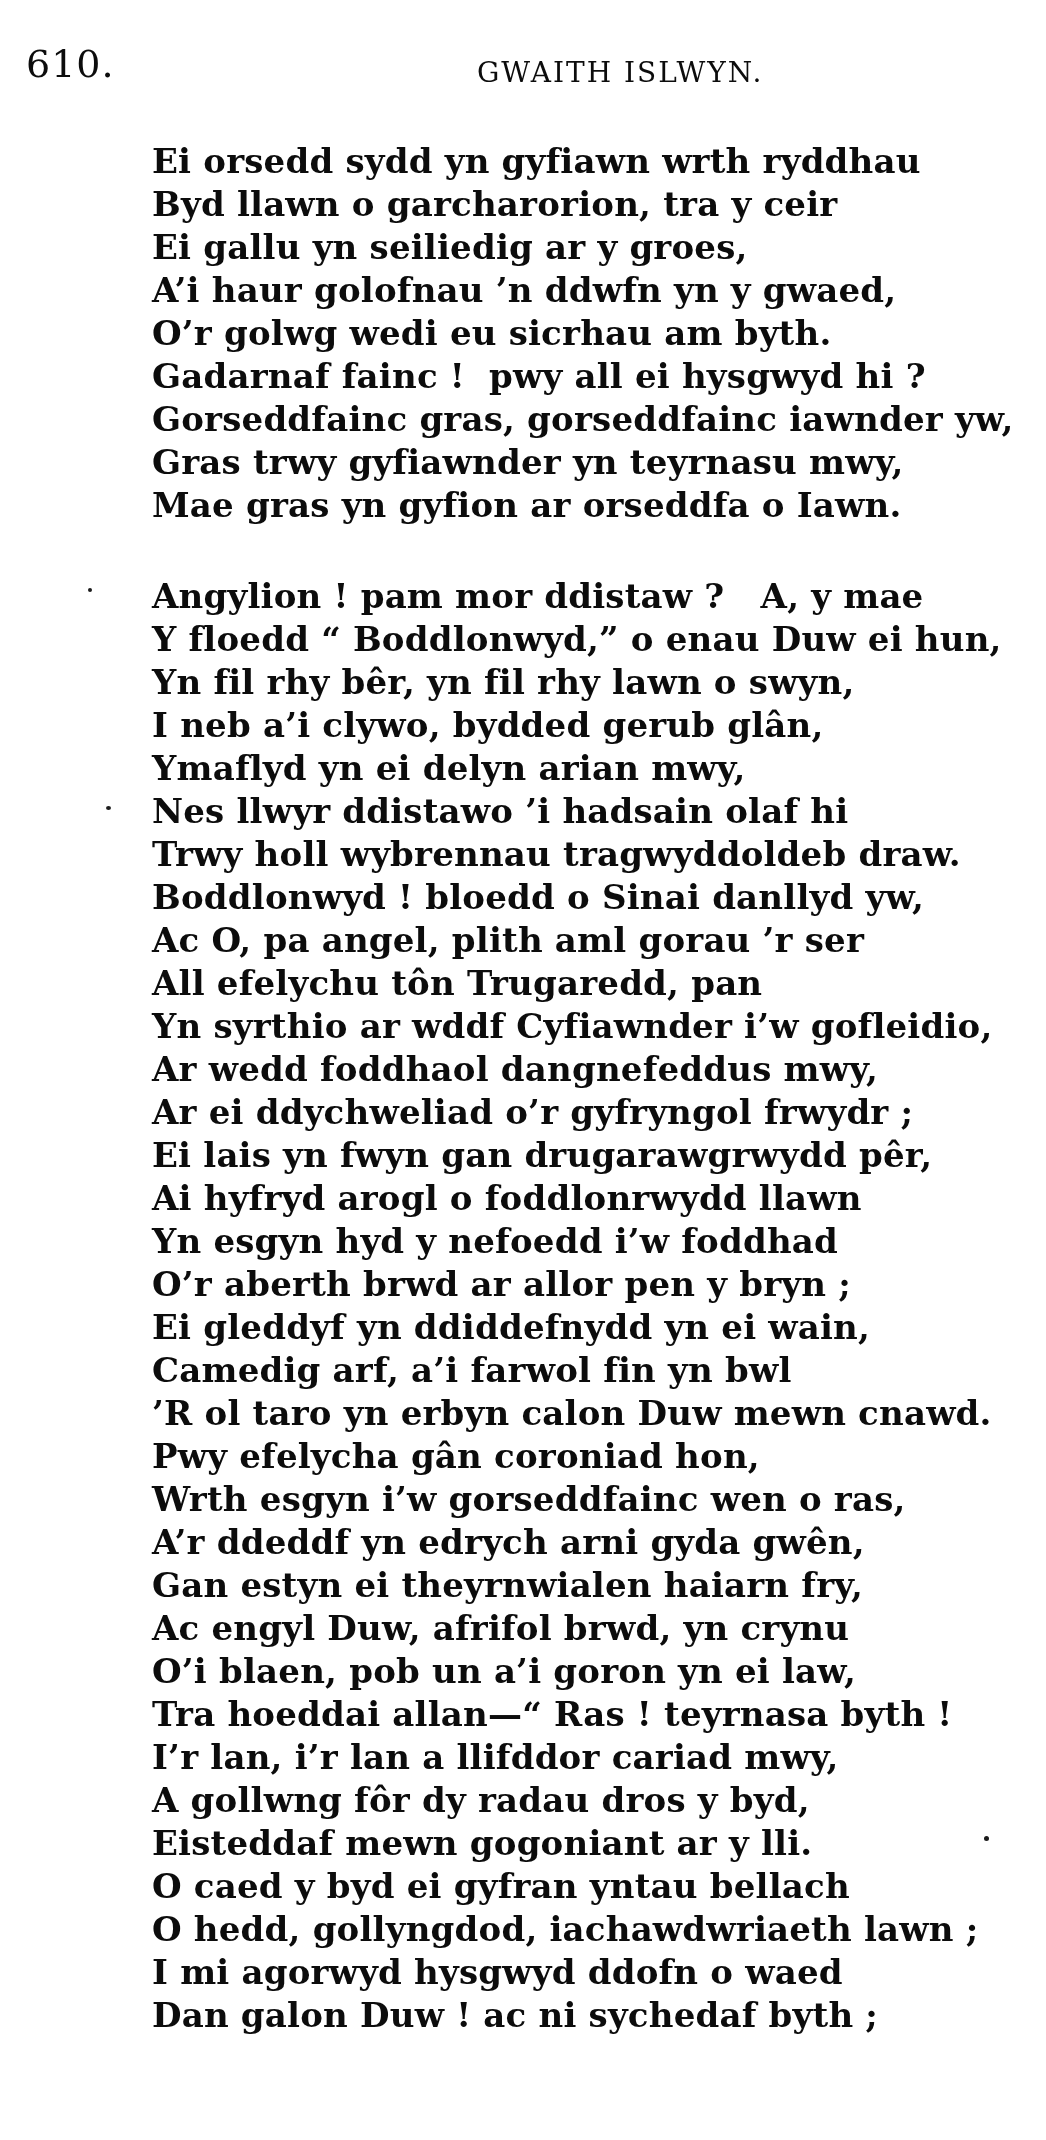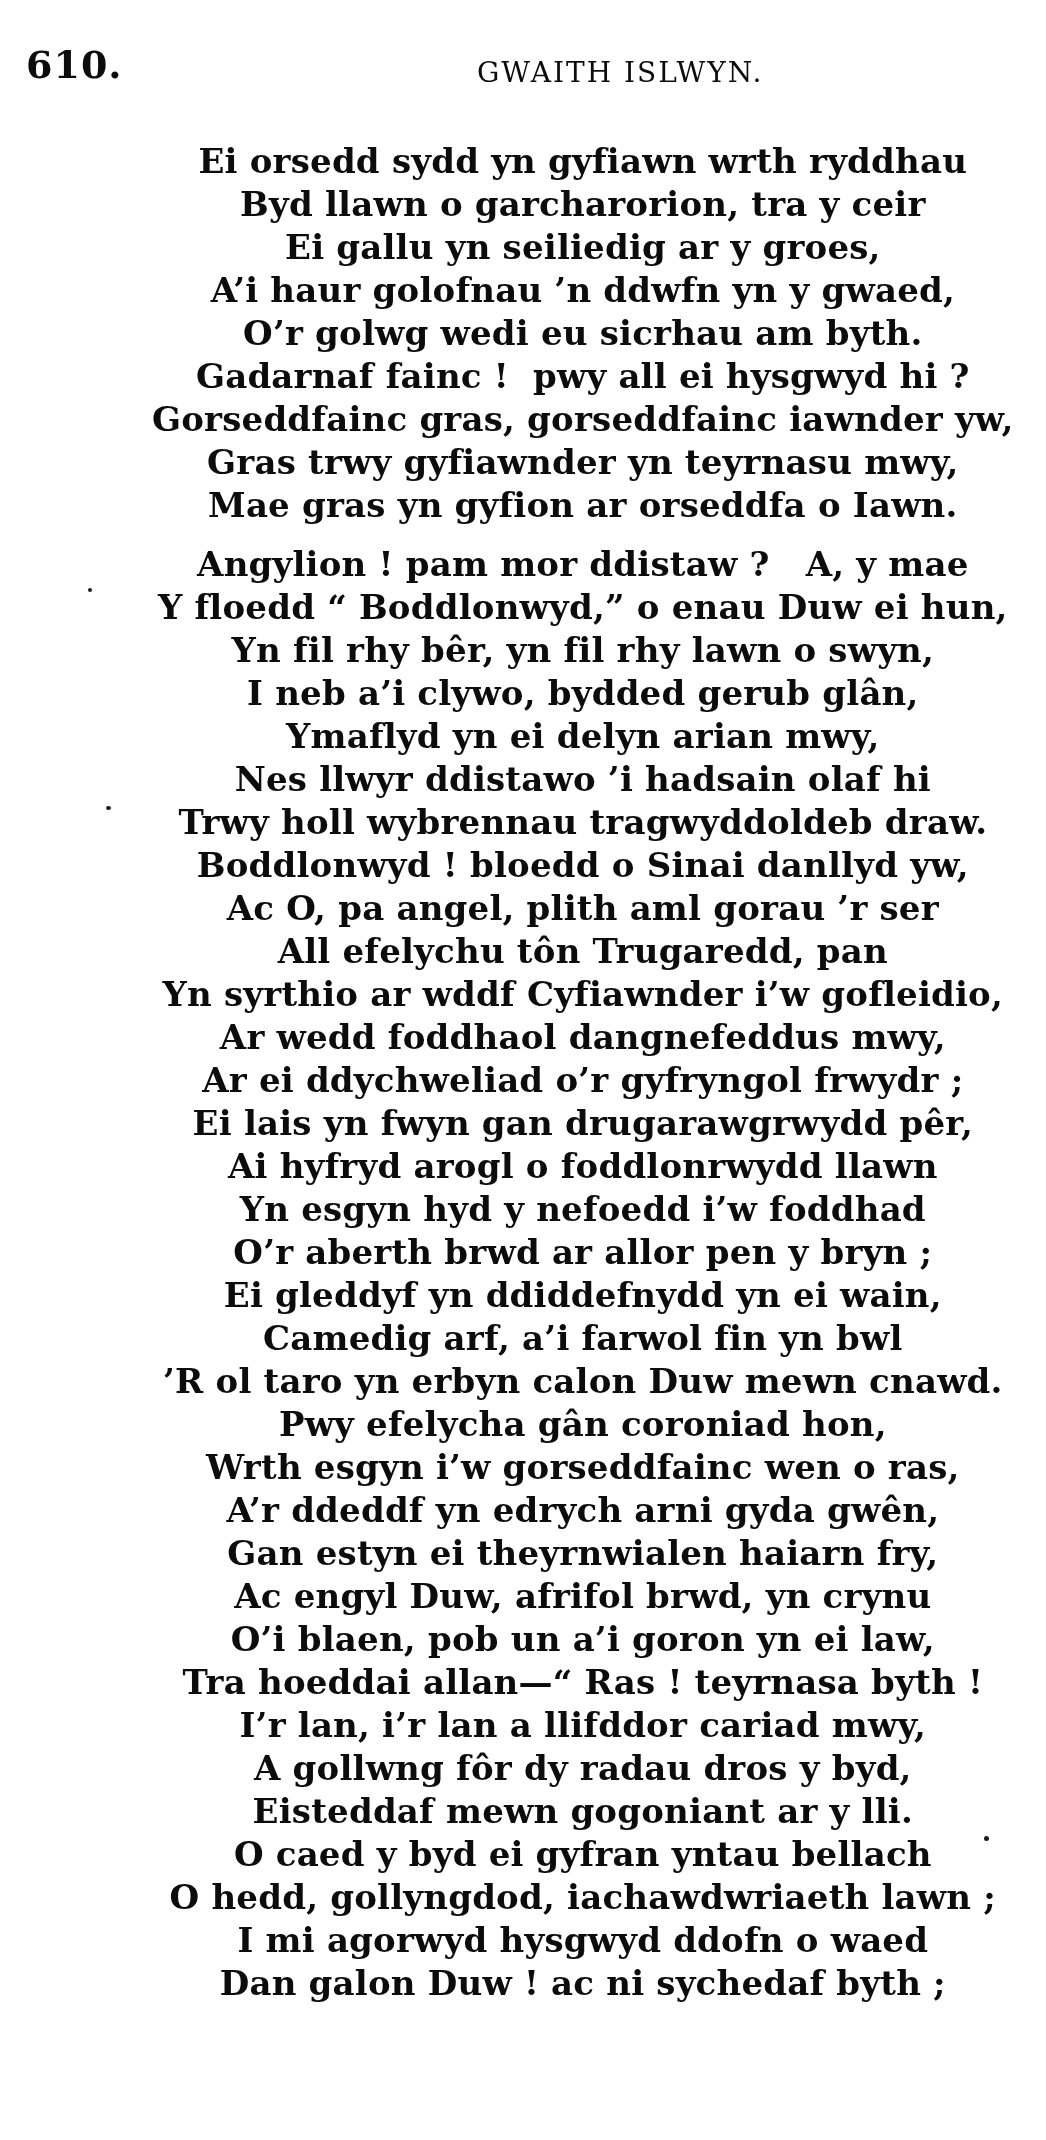--- a/index.html
+++ b/index.html
@@ -7,33 +7,33 @@
     width:1046px;height:2140px;
     background:#ffffff;
     font-family:"DejaVu Serif", serif;
     color:#0c0c0c;
     overflow:hidden;
     position:relative;
   }
   .page{position:absolute;inset:0;background:#fff;}
   .pagenum{
     position:absolute;left:26px;top:42px;
-    font-size:38px;font-weight:700;letter-spacing:1px;
+    font-size:38px;font-weight:400;letter-spacing:1px;
   }
   .running-title{
     position:absolute;left:477px;top:56px;
     font-size:28px;font-weight:400;letter-spacing:2px;
     white-space:pre;
   }
   .poem{
     position:absolute;left:152px;top:140px;
-    font-size:34px;font-weight:700;text-align:center;
+    font-size:34px;font-weight:700;
   }
   .stanza{display:block;}
-  .stanza + .stanza{margin-top:16px;}
+  .stanza + .stanza{margin-top:48px;}
   .line{
     height:43px;line-height:43px;
     white-space:pre;
     letter-spacing:0.2px;
   }
   .speck{
     position:absolute;background:#1b1b1b;border-radius:50%;
   }
   .speck.s1{left:88px;top:588px;width:4px;height:4px;}
   .speck.s2{left:106px;top:806px;width:5px;height:4px;}

